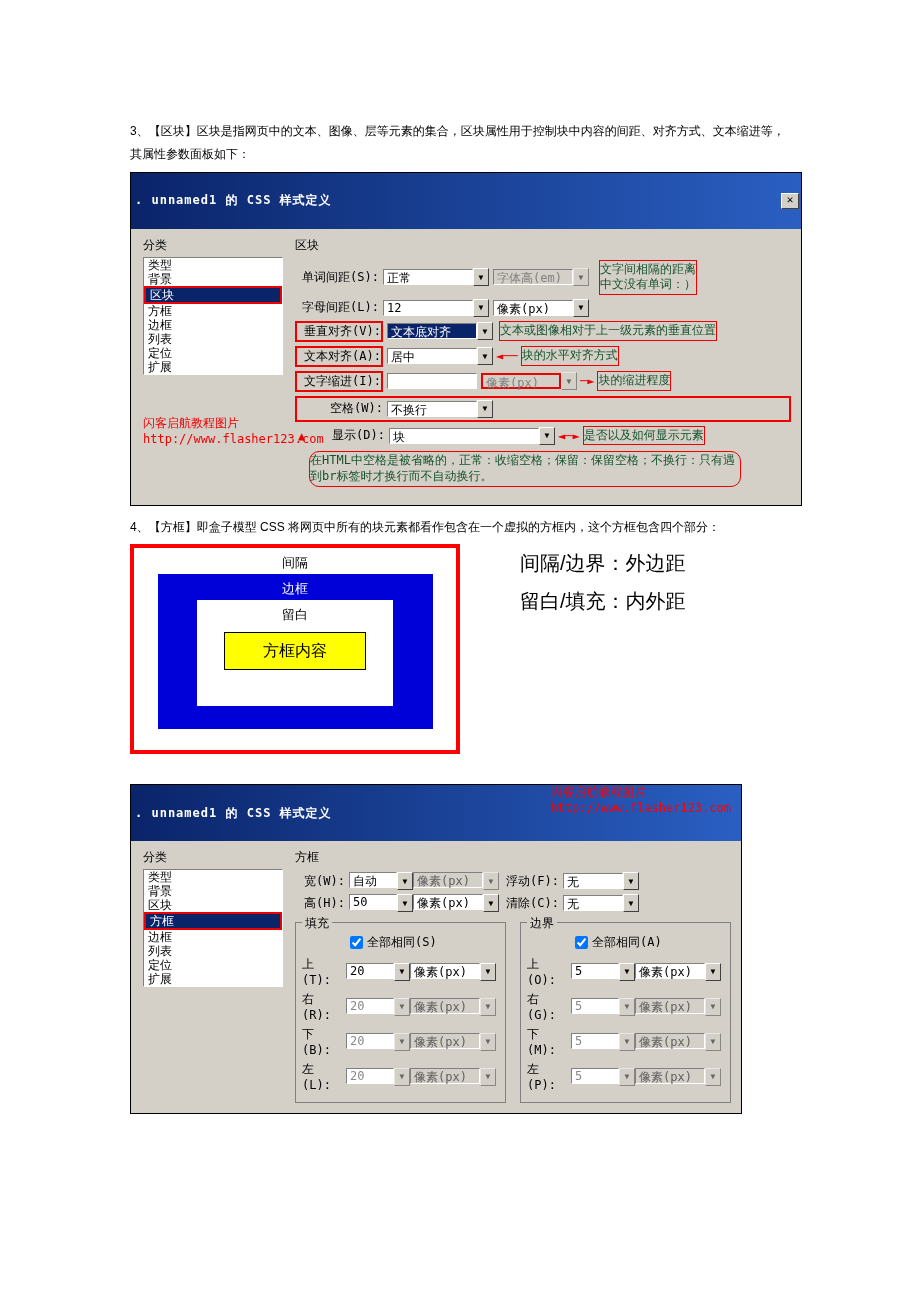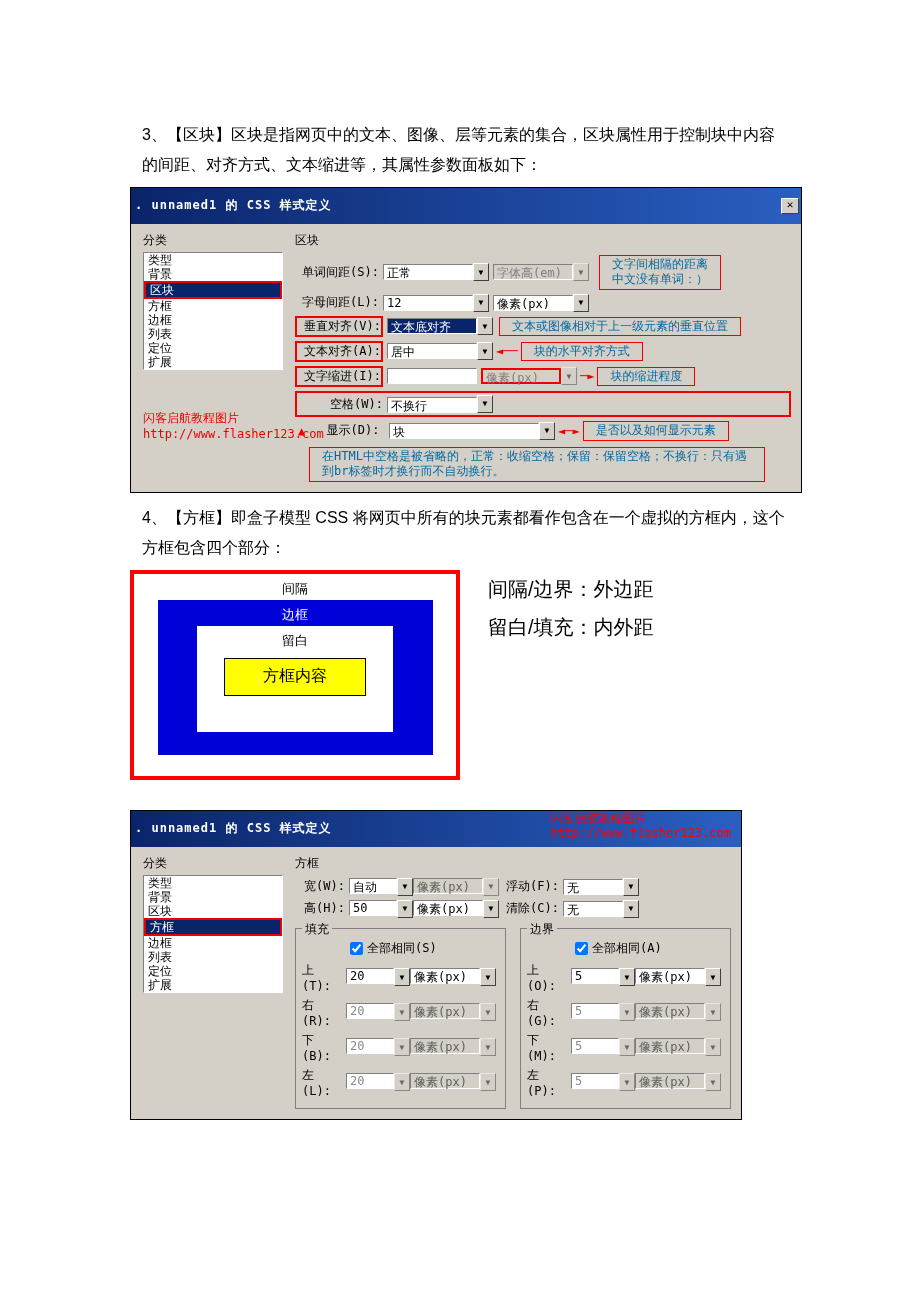--- a/index.html
+++ b/index.html
@@ -11,40 +11,39 @@
     color: #000;
   }
   .page {
     width: 920px;
     min-height: 1302px;
     box-sizing: border-box;
     padding: 120px 130px 60px 130px;
   }
   .para {
     line-height: 1.9;
-    font-size: 16px;
+    font-size: 12px;
     margin-bottom: 6px;
     word-break: break-all;
-    margin-left: 12px;
   }
 
   
   .dialog {
     border: 1px solid #000;
     background: #d4d0c8; 
     font-family: SimSun, "MS Song", monospace;
     font-size: 12px;
   }
   .titlebar {
     background: linear-gradient(to right,#0a246a,#2a5fc2);
     color: #fff;
     height: 18px;
     display: flex;
     align-items: center;
-    padding: 9px 2px;
+    padding: 19px 2px;
   }
   .titlebar .t-text {
     font-weight: bold;
     flex: 1;
     padding-left: 2px;
     letter-spacing: 1px;
   }
   .titlebar .t-close {
     width: 16px; height: 14px;
     background: #d4d0c8;
@@ -94,21 +93,21 @@
   .red-box { border: 2px solid #e00; }
   .disabled-label { color:#808080; }
 
   
   .watermark { color:#e00; font-size:12px; margin-top: 40px; }
   .arrow-lr {
     color:#e00; font-weight:bold; padding: 0 3px;
   }
 
   
-  .bm-row { display:flex; align-items:flex-start; gap:28px; margin-top:6px; margin-bottom: 30px;}
+  .bm-row { display:flex; align-items:flex-start; gap:60px; margin-top:6px; margin-bottom: 30px;}
   .bm-outer {
     width: 330px; height: 210px;
     border: 4px solid #f00;
     background:#fff;
     display:flex; flex-direction:column; align-items:center;
     padding-top:4px;
     box-sizing:border-box;
     position: relative;
   }
   .bm-label { font-size:13px; margin:2px 0; }
@@ -153,22 +152,22 @@
   .mini-row { display:flex; align-items:center; margin:4px 0; }
   .mini-row .mlbl { width:40px; margin-right:4px; }
   .unit-box { display:flex; }
   .unit-box .inp { width:48px; }
   .unit-box .inp.ulabel { width:70px; background:#d4d0c8; color:#606060; }
   .unit-box .inp.ulabel.active { background:#fff; color:#000; }
   .wm-top-right { position:absolute; top:0; right:10px; color:#f00; text-align:left; font-size:12px; line-height:1.3;}
 
   .anno-hint {
     border: 1.5px solid #e00;
-    padding:1px 12px;
-    color:#0369a1;
+    padding:1px 0;
+    color:#14532d;
     font-size:12px;
     line-height: 1.3;
   }
 </style>
 </head>
 <body>
 
 <div class="page">
 
   <div class="para">3、【区块】区块是指网页中的文本、图像、层等元素的集合，区块属性用于控制块中内容的间距、对齐方式、文本缩进等，其属性参数面板如下：</div>
@@ -238,35 +237,35 @@
         <div class="row">
           <span class="lbl red-box">文字缩进(I):</span>
           <span class="inp" style="width:90px;"></span>
           <span style="width:4px;"></span>
           <span class="inp disabled-label red-box" style="width:80px;background:#d4d0c8;">像素(px)</span>
             <span class="drop-btn" style="opacity:.5;">▼</span>
           <span class="arrow-lr">─►</span>
           <span class="anno-hint">块的缩进程度</span>
         </div>
 
-        <div class="row red-box" style="padding:2px;align-items:flex-end;">
+        <div class="row red-box" style="padding:2px;">
           <span class="lbl">空格(W):</span>
           <span class="inp" style="width:90px;">不换行</span>
             <span class="drop-btn">▼</span>
         </div>
 
         <div class="row">
           <span class="arrow-lr" style="width:20px;">▲</span>
-          <span class="lbl" style="width:64px;text-align:center;">显示(D):</span>
+          <span class="lbl" style="width:64px;">显示(D):</span>
           <span class="inp" style="width:150px;">块</span>
             <span class="drop-btn">▼</span>
           <span class="arrow-lr">◄─►</span>
           <span class="anno-hint">是否以及如何显示元素</span>
         </div>
-        <div class="anno-hint" style="margin:6px 0 0 14px; width:430px;">在HTML中空格是被省略的，正常：收缩空格；保留：保留空格；不换行：只有遇到br标签时才换行而不自动换行。</div>
+        <div class="anno-hint" style="margin:6px 0 8px 14px; width:430px;border-radius:10px;">在HTML中空格是被省略的，正常：收缩空格；保留：保留空格；不换行：只有遇到br标签时才换行而不自动换行。</div>
       </div>
     </div>
   </div>
 
   <div class="para" style="margin-top:10px;">4、【方框】即盒子模型 CSS 将网页中所有的块元素都看作包含在一个虚拟的方框内，这个方框包含四个部分：</div>
 
   <div class="bm-row">
     <div class="bm-outer">
       <div class="bm-label">间隔</div>
       <div class="bm-border">

